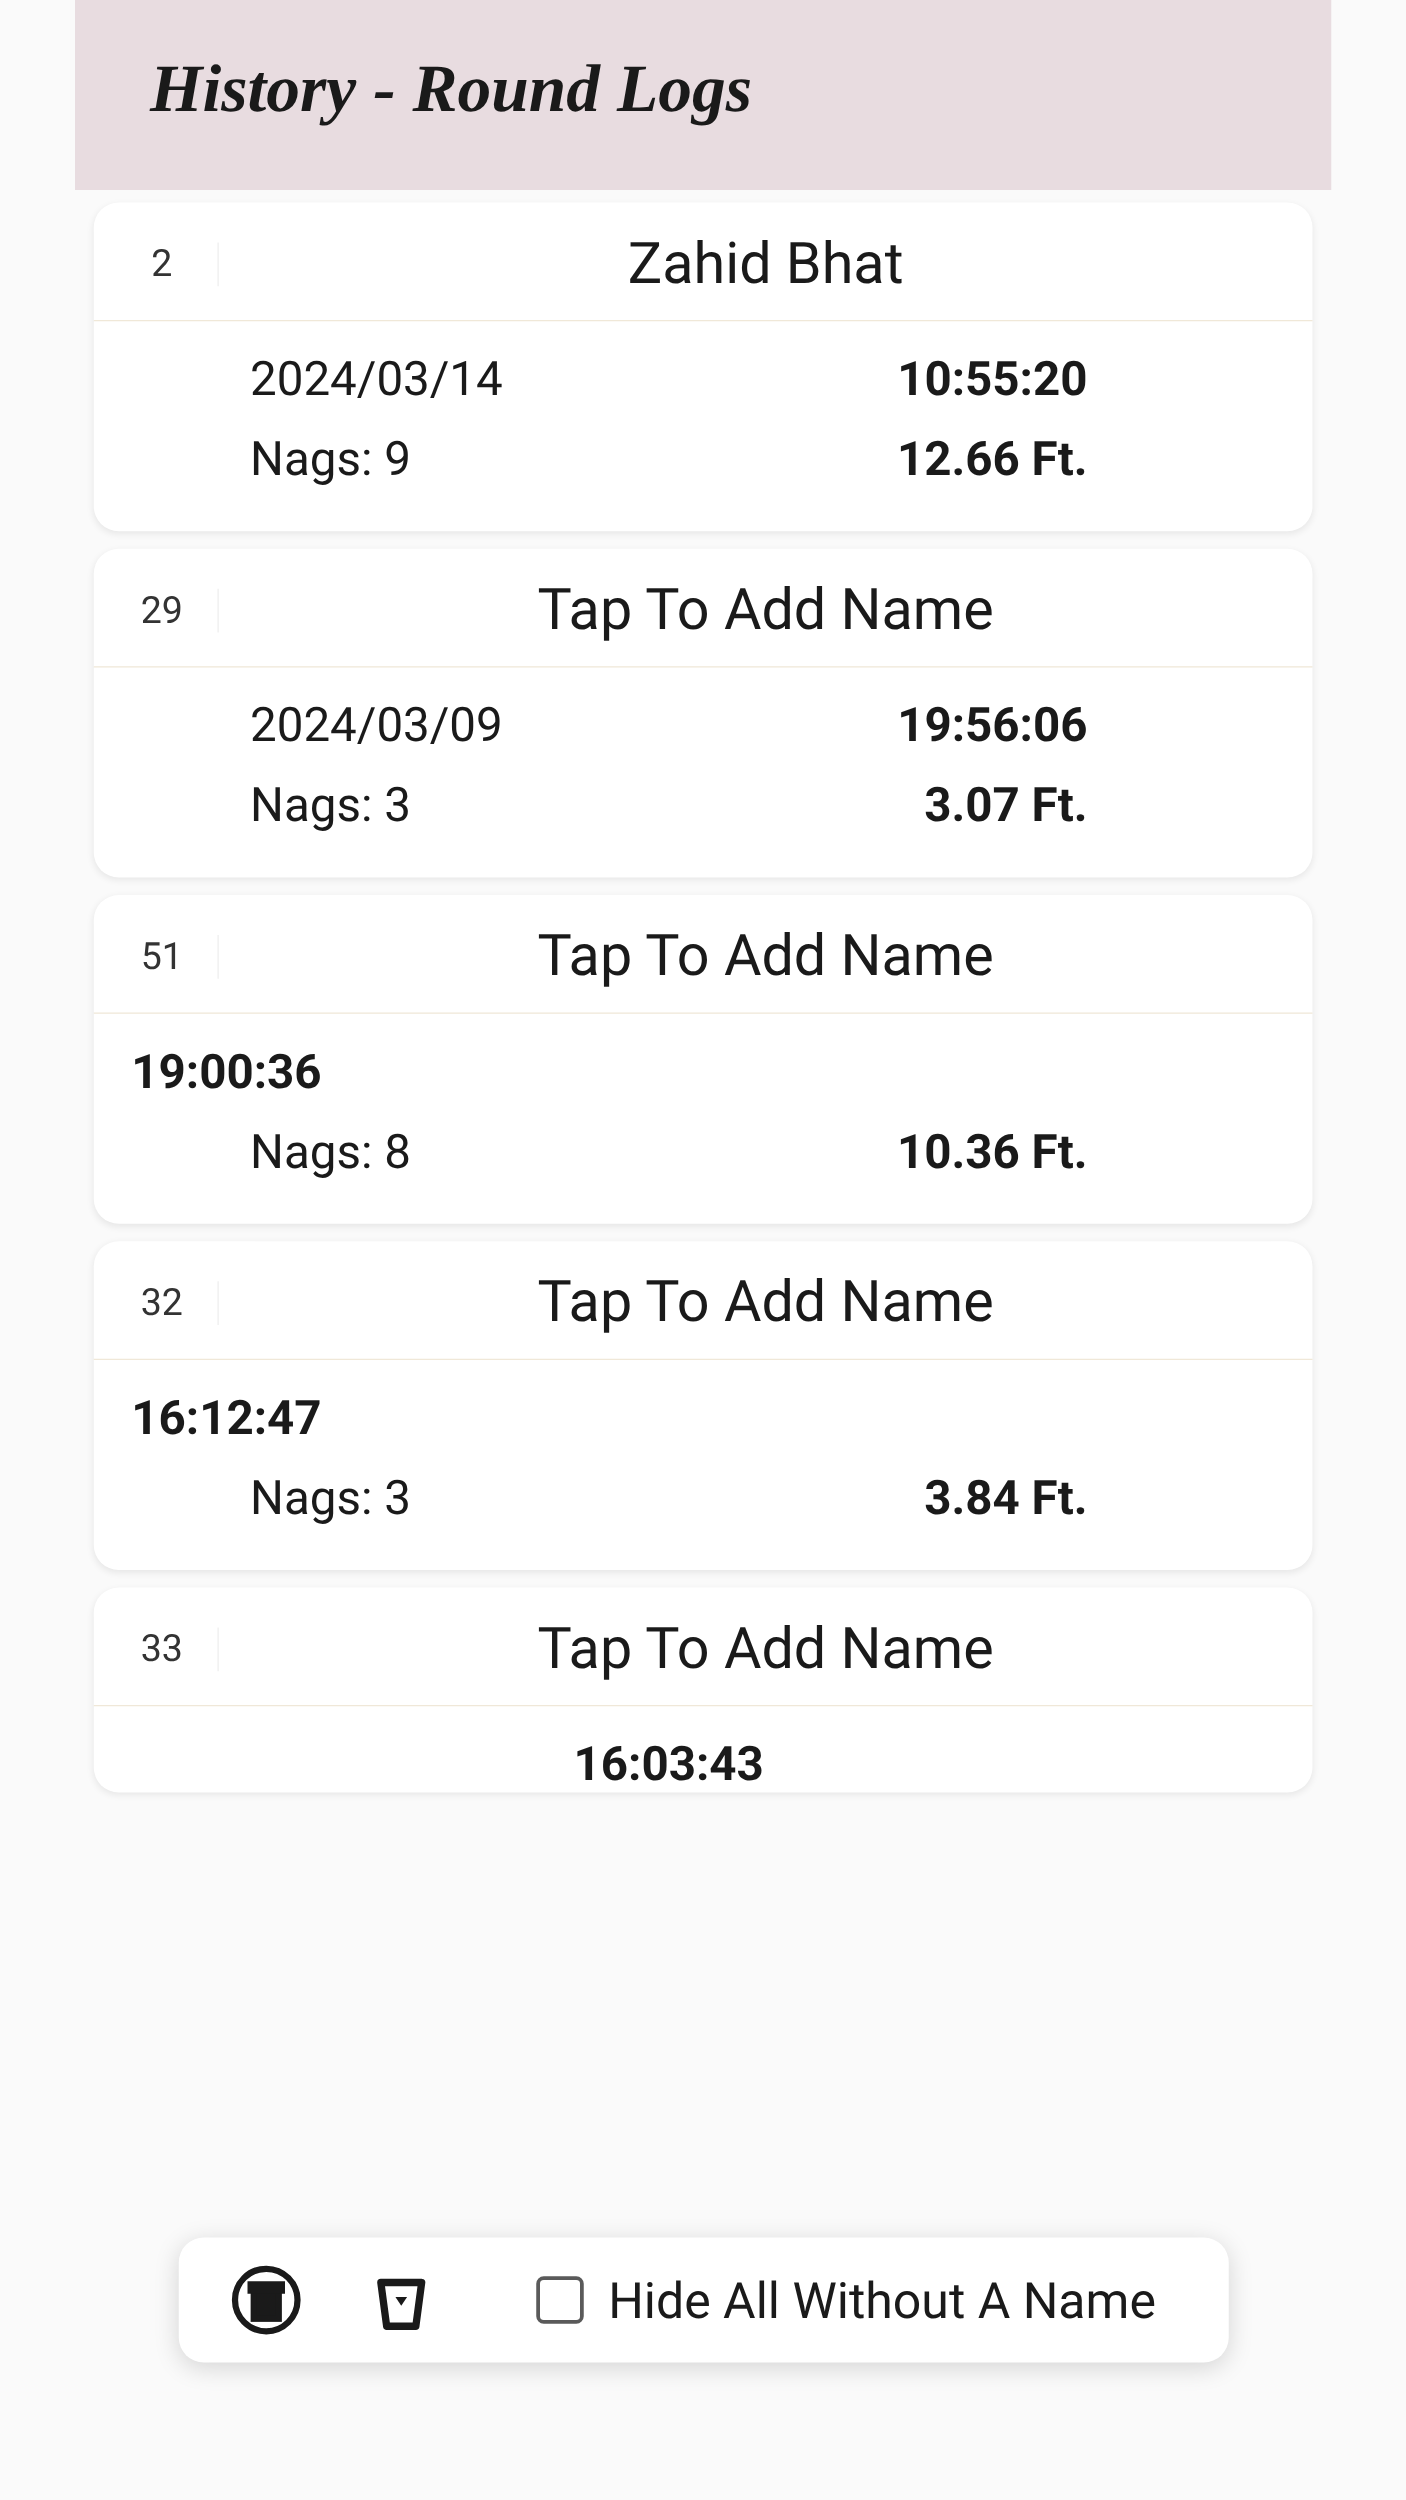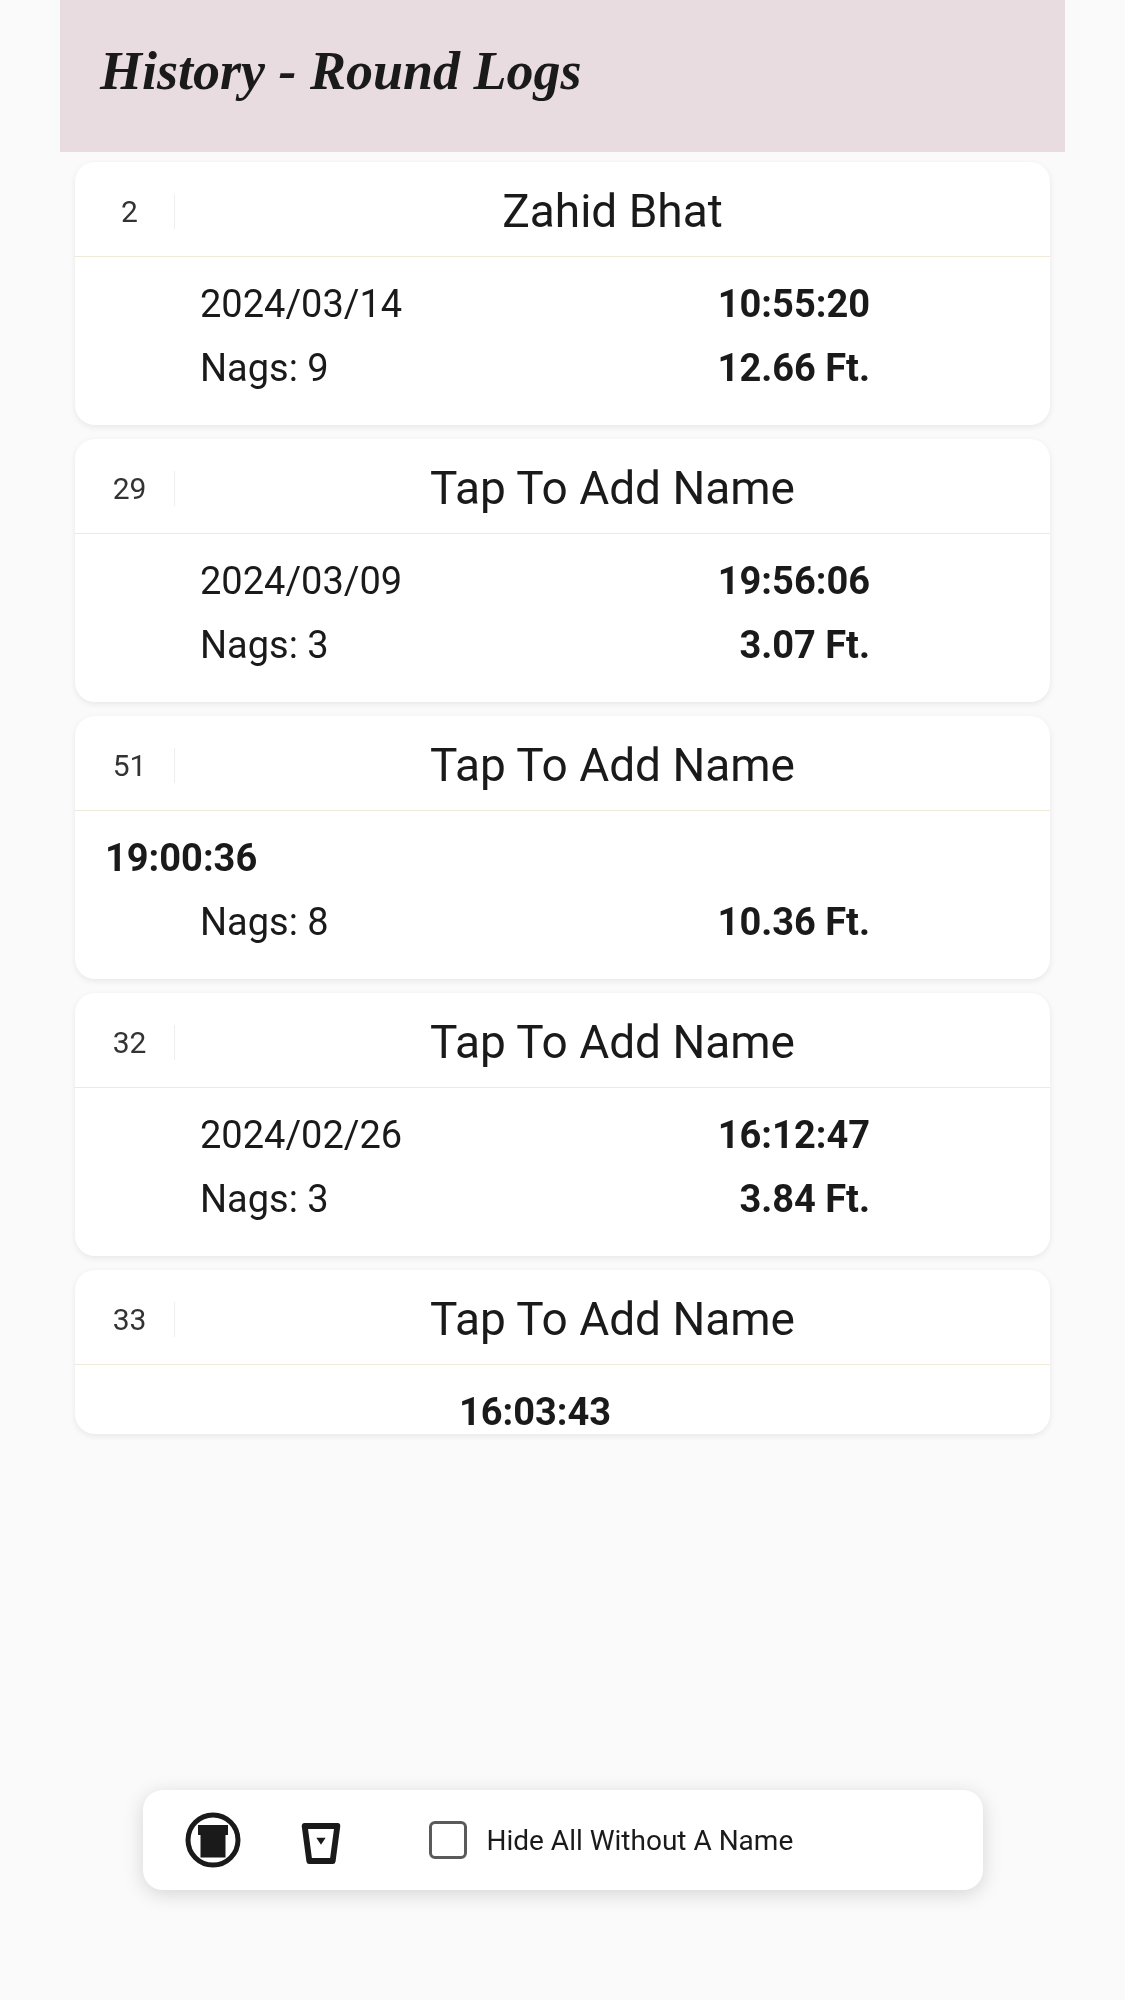--- a/index.html
+++ b/index.html
@@ -10,21 +10,21 @@
     body {
       font-family: -apple-system, BlinkMacSystemFont, 'Segoe UI', Roboto, sans-serif;
       background: #fafafa;
       width: 1125px;
       height: 2000px;
       overflow: hidden;
       position: relative;
     }
     .header {
       background: #e8dce0;
-      padding: 40px 60px 50px 40px;
+      padding: 40px 60px 50px 60px;
       margin: 0 60px;
     }
     .header-title {
       font-family: 'Brush Script MT', cursive, serif;
       font-style: italic;
       font-weight: bold;
       font-size: 54px;
       color: #1a1a1a;
     }
     .list-container {
@@ -108,21 +108,21 @@
       gap: 20px;
       margin-left: 30px;
     }
     .checkbox {
       width: 38px;
       height: 38px;
       border: 3px solid #5a5a5a;
       border-radius: 6px;
     }
     .checkbox-label {
-      font-size: 28px;
+      font-size: 40px;
       color: #1a1a1a;
     }
     .partial-row {
       display: flex;
       justify-content: center;
       padding: 25px 30px 0 30px;
     }
   </style>
 </head>
 <body>
@@ -183,21 +183,20 @@
     </div>
   </div>
 
   <div class="card">
     <div class="card-header">
       <div class="card-number">32</div>
       <div class="card-name">Tap To Add Name</div>
     </div>
     <div class="card-body">
       <div class="card-row">
-        <div class="card-left">2024/02/26</div>
         <div class="card-right">16:12:47</div>
       </div>
       <div class="card-row">
         <div class="card-left">Nags: 3</div>
         <div class="card-right">3.84 Ft.</div>
       </div>
     </div>
   </div>
 
   <div class="card">

